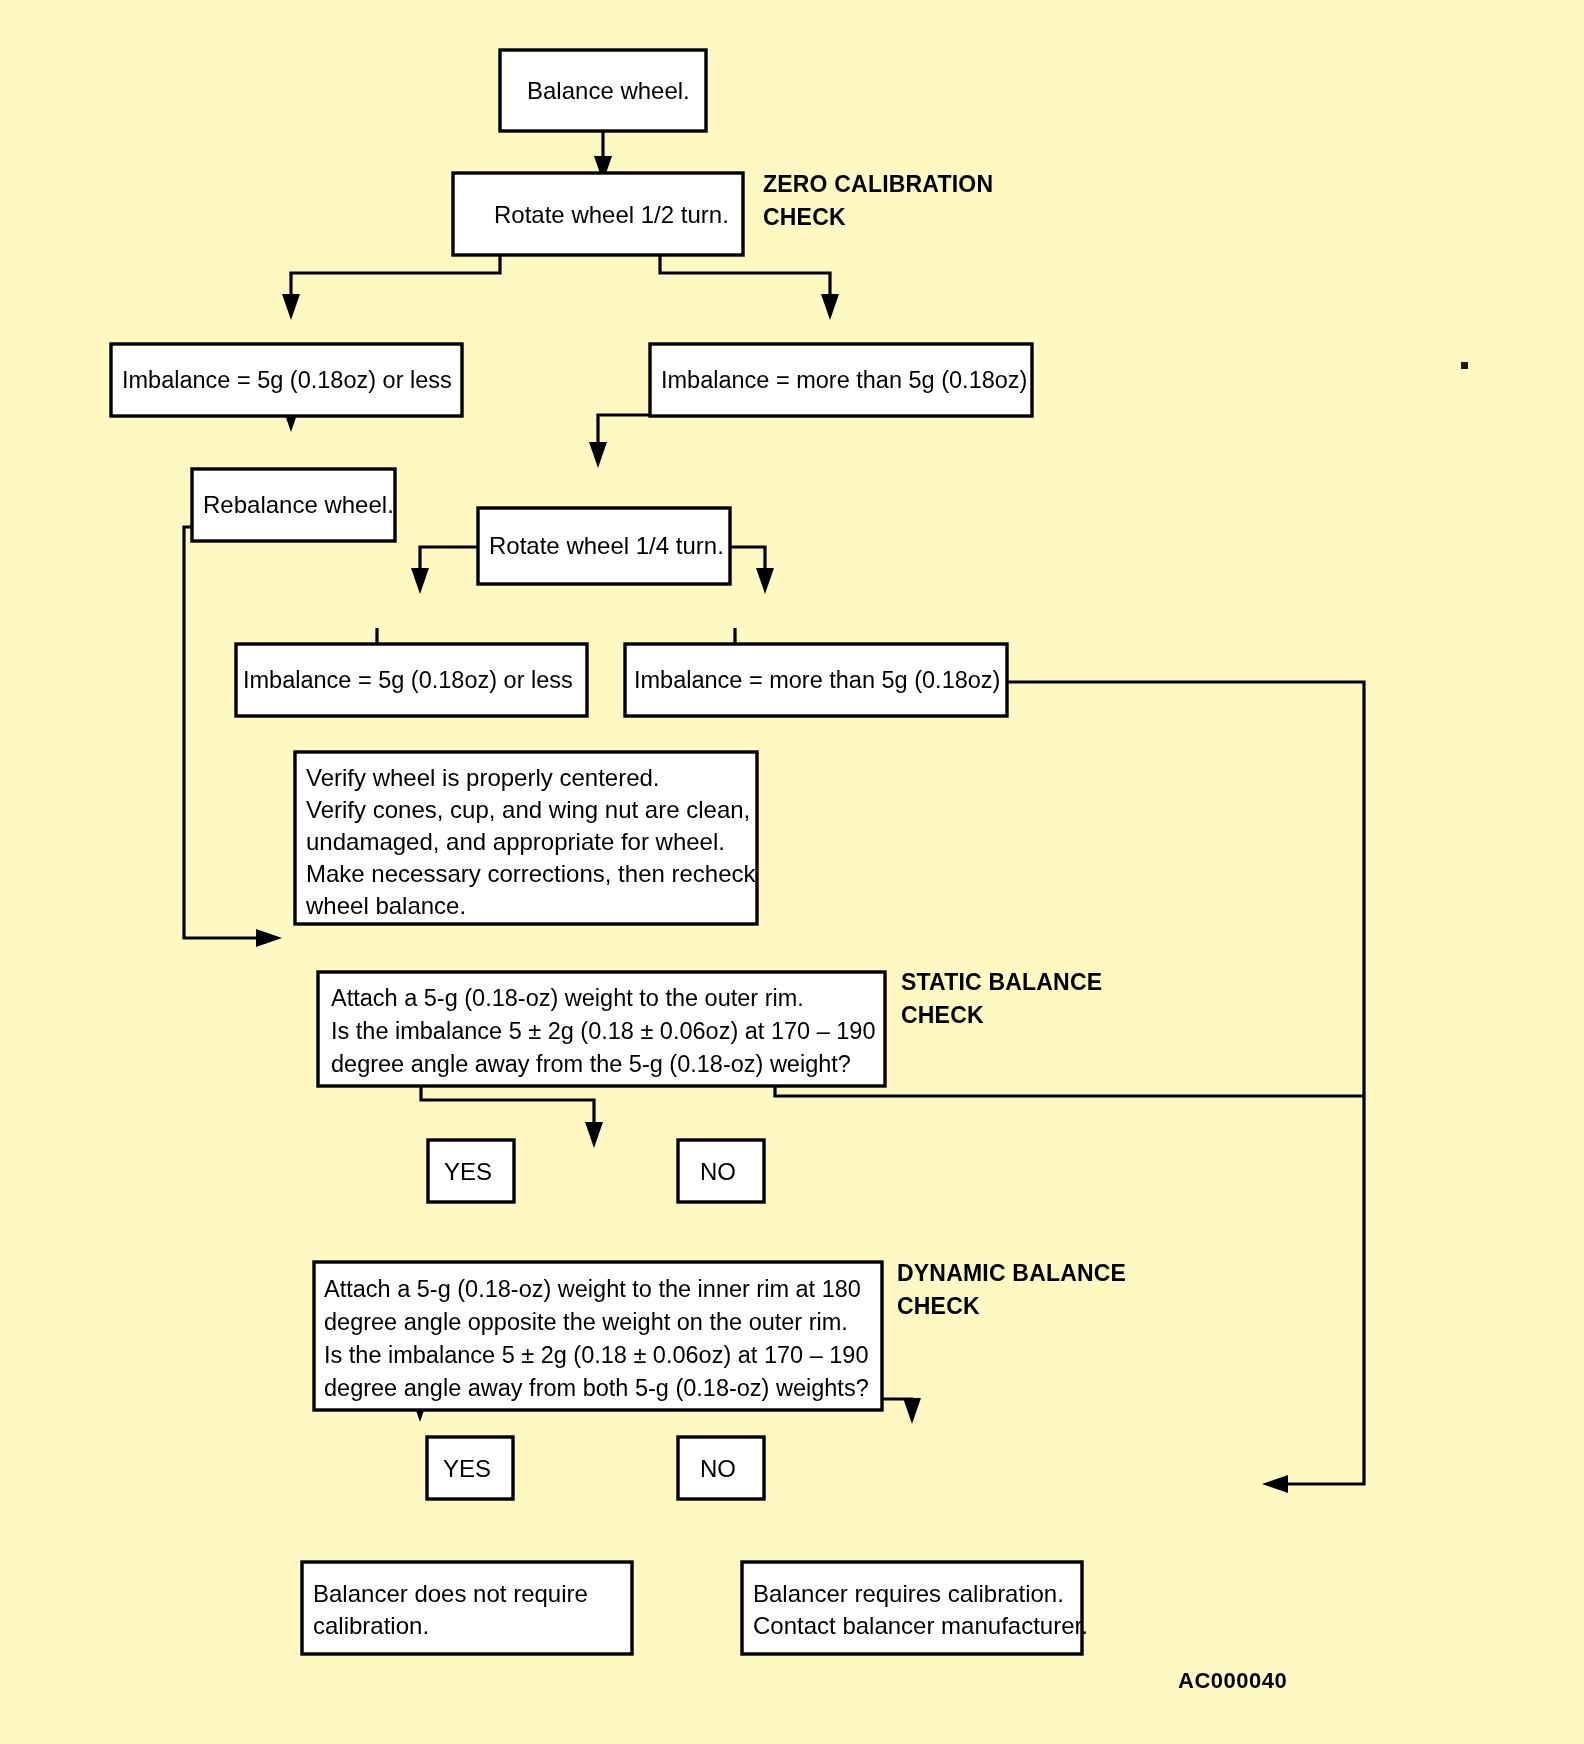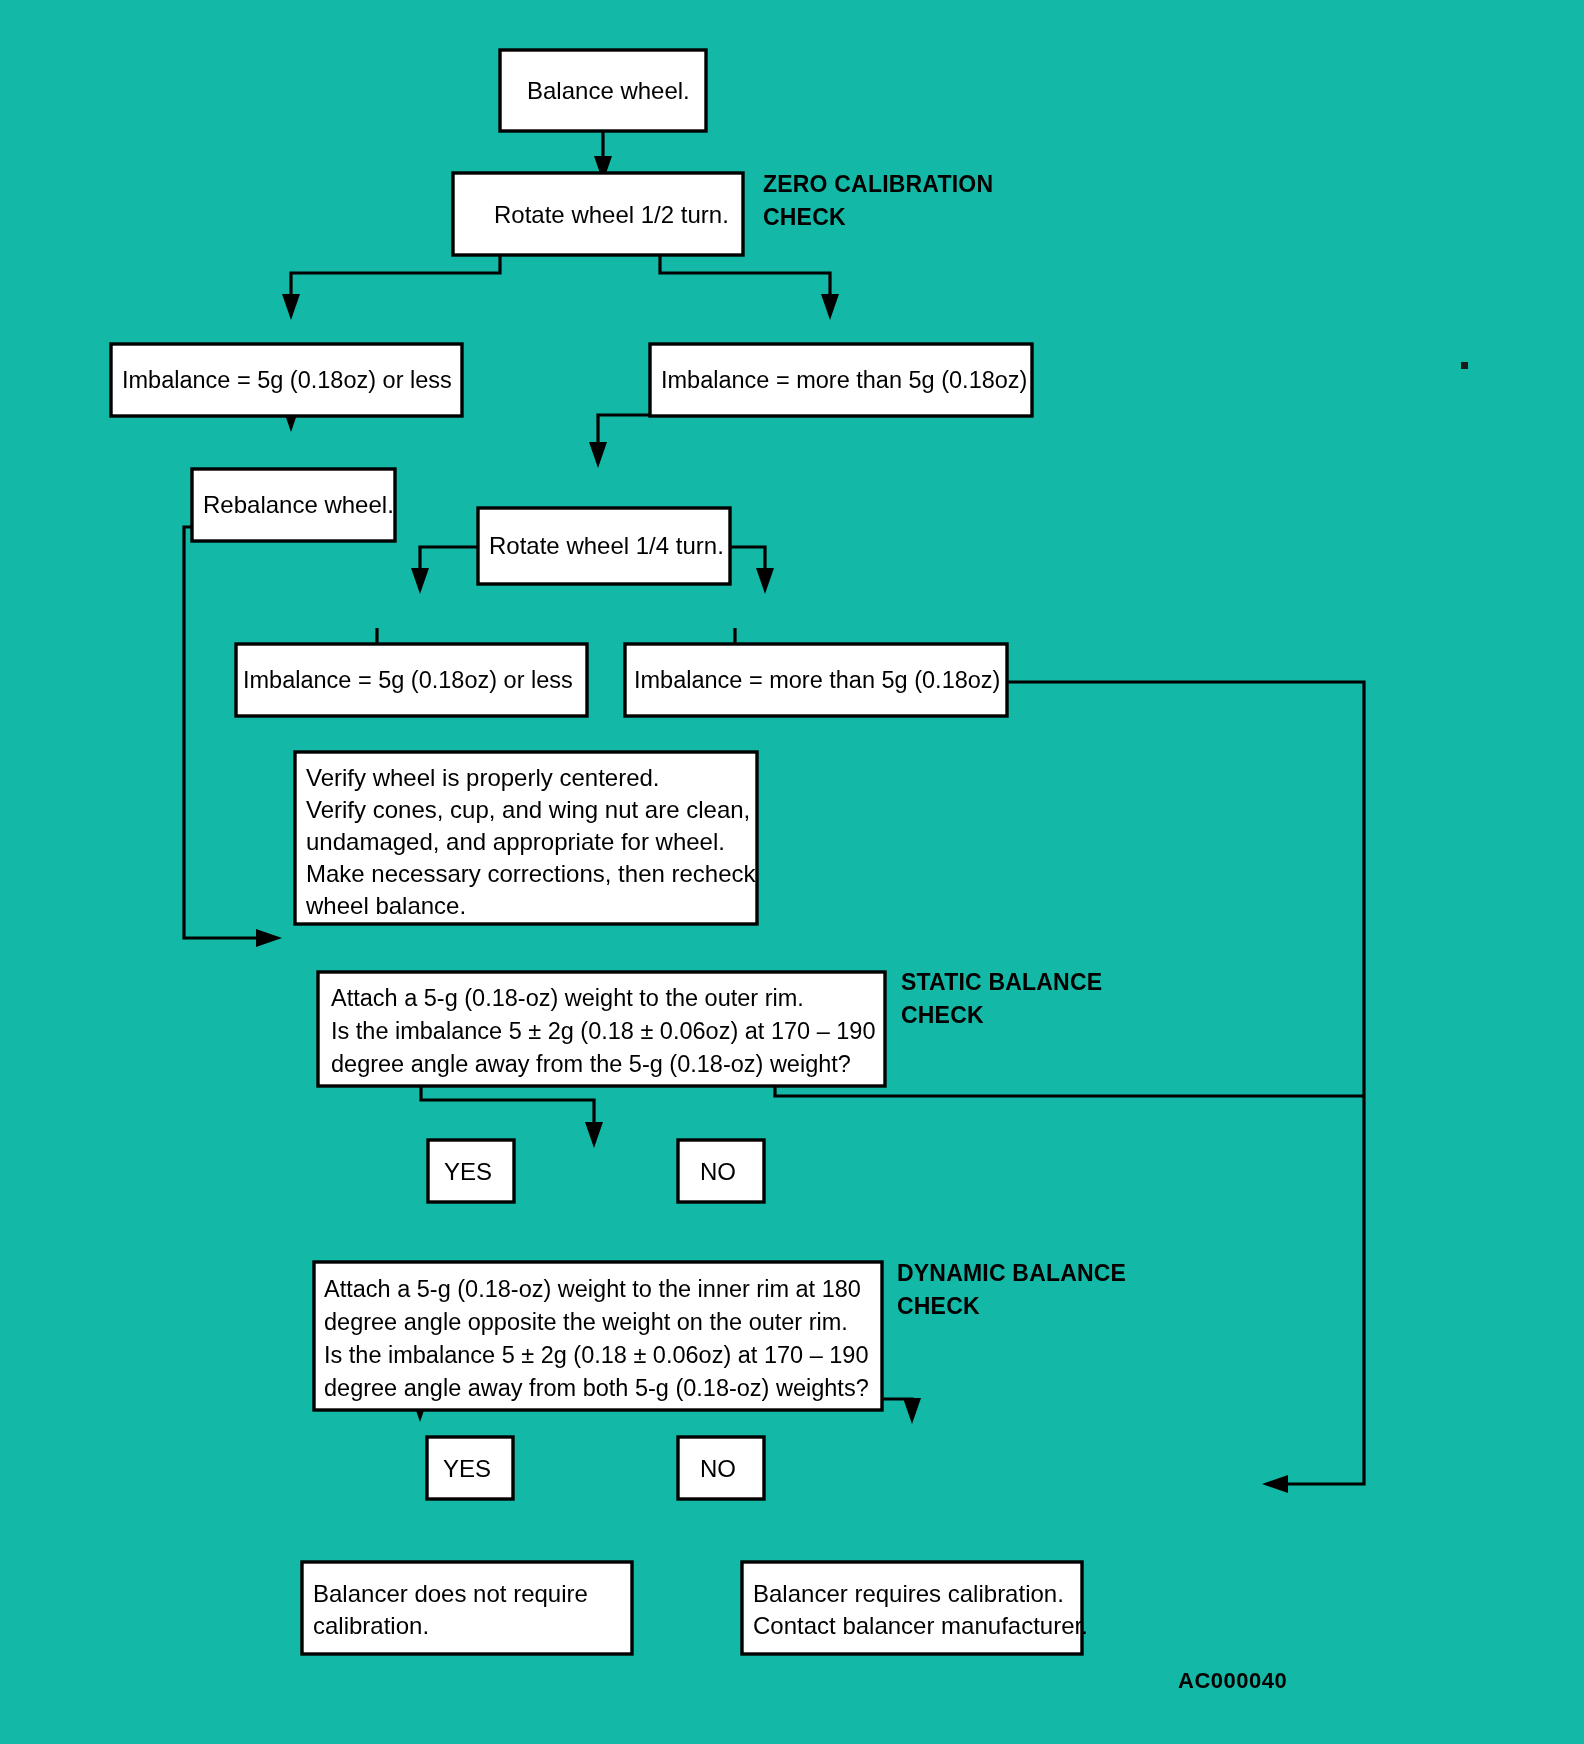--- a/index.html
+++ b/index.html
@@ -4,21 +4,21 @@
 <style>
   html, body {
     margin: 0;
     padding: 0;
     background: #ffffff;
   }
   #page {
     position: relative;
     width: 1584px;
     height: 1744px;
-    background: #14b8a6;
+    background: #fef9c3;
     font-family: "Liberation Sans", sans-serif;
     overflow: hidden;
   }
   svg#flow {
     position: absolute;
     left: 0;
     top: 0;
     width: 1584px;
     height: 1744px;
   }

